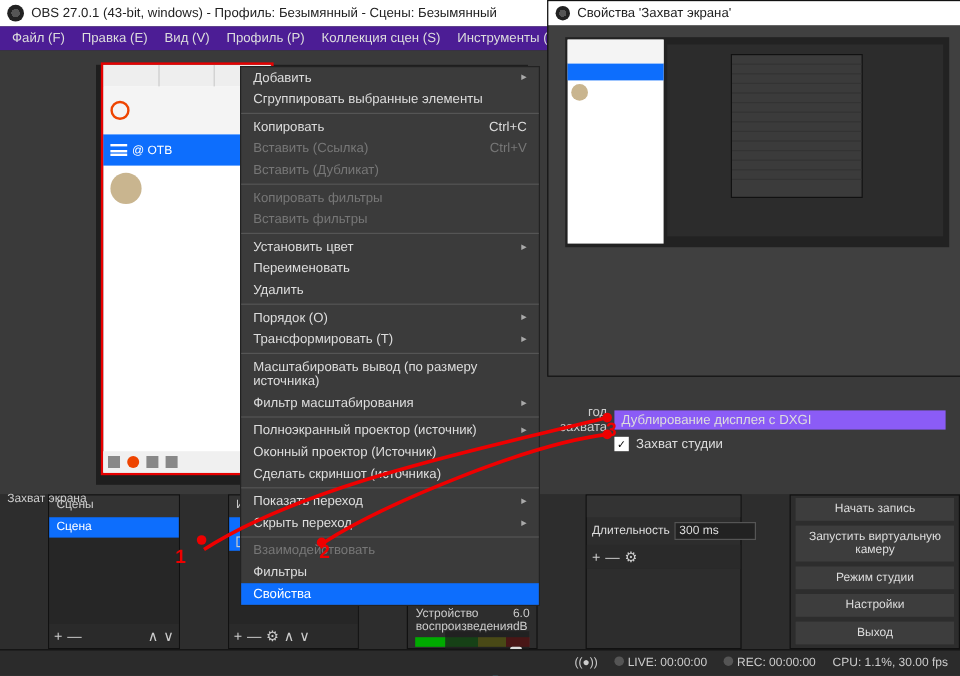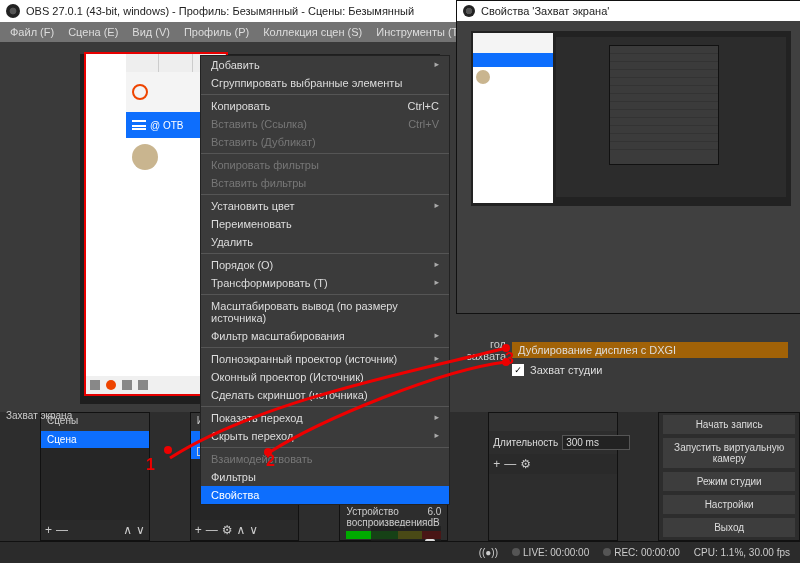--- a/index.html
+++ b/index.html
@@ -3,27 +3,27 @@
 <meta charset="utf-8">
 <style>
   * { box-sizing: border-box; margin: 0; padding: 0; font-family: "Segoe UI", Arial, sans-serif; }
   body { background: #2b2b2b; width: 800px; height: 563px; overflow: hidden; position: relative; color: #ddd; font-size: 11px; }
 
   
   .titlebar { height: 22px; background: #fff; display: flex; align-items: center; padding: 0 6px; color: #222; font-size: 11px; gap: 6px; }
   .titlebar .obs-logo { width: 14px; height: 14px; border-radius: 50%; background: radial-gradient(circle,#555 35%,#222 36%); }
 
   
-  .menubar { height: 20px; background: #737373; display: flex; align-items: center; padding: 0 4px; gap: 2px; }
+  .menubar { height: 20px; background: #4c1d95; display: flex; align-items: center; padding: 0 4px; gap: 2px; }
   .menubar span { padding: 2px 6px; color: #ddd; cursor: default; }
 
   
   .workspace { position: absolute; top: 42px; left: 0; right: 0; height: 370px; background: #3a3a3a; }
   .preview-outer { position: absolute; left: 80px; top: 12px; width: 360px; height: 350px; background: #1e1e1e; }
-  .preview-sel { position: absolute; left: 6px; top: 0; width: 140px; height: 340px; outline: 2px solid #e70000; background: #fff; padding-left: 40px; }
+  .preview-sel { position: absolute; left: 6px; top: 0; width: 140px; height: 340px; outline: 2px solid #e70000; background: #fff; }
   .browser-top { height: 40px; background: #f4f4f4; display: flex; align-items: center; gap: 6px; padding: 0 6px; }
   .browser-top .o { width: 16px; height: 16px; border: 2px solid #e40; border-radius: 50%; }
   .browser-tabs { height: 18px; background: #eee; display: flex; }
   .browser-tabs div { flex: 1; border-right: 1px solid #ccc; }
   .answers-bar { height: 26px; background: #0d6efd; color: #fff; display: flex; align-items: center; padding: 0 6px; font-size: 10px; gap: 4px; }
   .answers-bar .burger { width: 14px; height: 10px; border-top: 2px solid #fff; border-bottom: 2px solid #fff; position: relative; }
   .answers-bar .burger::after { content: ""; position: absolute; top: 3px; left: 0; right: 0; border-top: 2px solid #fff; }
   .avatar { width: 26px; height: 26px; border-radius: 50%; background: #c9b58f; margin: 6px; }
   .preview-taskbar { position: absolute; bottom: 0; left: 0; right: 0; height: 18px; background: #f0f0f0; display: flex; align-items: center; gap: 6px; padding: 0 4px; }
   .preview-taskbar .sq { width: 10px; height: 10px; background: #888; }
@@ -45,21 +45,21 @@
   .propwin .thumb .mini .mt { height: 20px; background: #f4f4f4; }
   .propwin .thumb .mini .mb { height: 14px; background: #0d6efd; }
   .propwin .thumb .miniobs { position: absolute; left: 85px; top: 6px; width: 230px; height: 160px; background: #2c2c2c; }
   .propwin .thumb .minictx { position: absolute; left: 138px; top: 14px; width: 110px; height: 120px; background: #3b3b3b; border: 1px solid #111; }
   .propwin .thumb .minictx div { height: 8px; border-bottom: 1px solid #333; font-size: 5px; color: #999; padding-left: 4px; }
 
   
   .proprows { position: absolute; left: 448px; top: 340px; width: 340px; font-size: 11px; }
   .proprow { display: flex; align-items: center; height: 20px; gap: 6px; }
   .proprow .lab { width: 58px; text-align: right; color: #ccc; }
-  .proprow .val { flex: 1; background: #a16207; padding: 2px 6px; color: #ddd; }
+  .proprow .val { flex: 1; background: #8b5cf6; padding: 2px 6px; color: #ddd; }
   .proprow .cb { width: 12px; height: 12px; background: #fff; display: inline-flex; align-items: center; justify-content: center; color: #000; font-size: 9px; }
 
   
   .ann { position: absolute; color: #e00; font-weight: bold; font-size: 16px; z-index: 200; }
   svg.arrows { position: absolute; left: 0; top: 0; width: 800px; height: 563px; pointer-events: none; z-index: 190; }
 
   
   .dock { position: absolute; left: 0; right: 0; top: 412px; bottom: 22px; background: #2d2d2d; display: flex; }
   .panel { border: 1px solid #111; background: #2d2d2d; display: flex; flex-direction: column; margin-left: 40px; }
   .panel .ph { height: 18px; background: #333; color: #ccc; font-size: 10px; padding: 2px 6px; }
@@ -103,21 +103,21 @@
 </head>
 <body>
 
 <div class="titlebar">
   <div class="obs-logo"></div>
   <span>OBS 27.0.1 (43-bit, windows) - Профиль: Безымянный - Сцены: Безымянный</span>
 </div>
 
 <div class="menubar">
   <span>Файл (F)</span>
-  <span>Сцена (E)</span>
+  <span>Правка (E)</span>
   <span>Вид (V)</span>
   <span>Профиль (P)</span>
   <span>Коллекция сцен (S)</span>
   <span>Инструменты (T)</span>
   <span>Справка (H)</span>
 </div>
 
 <div class="workspace">
   <div class="preview-outer">
     <div class="preview-sel">

